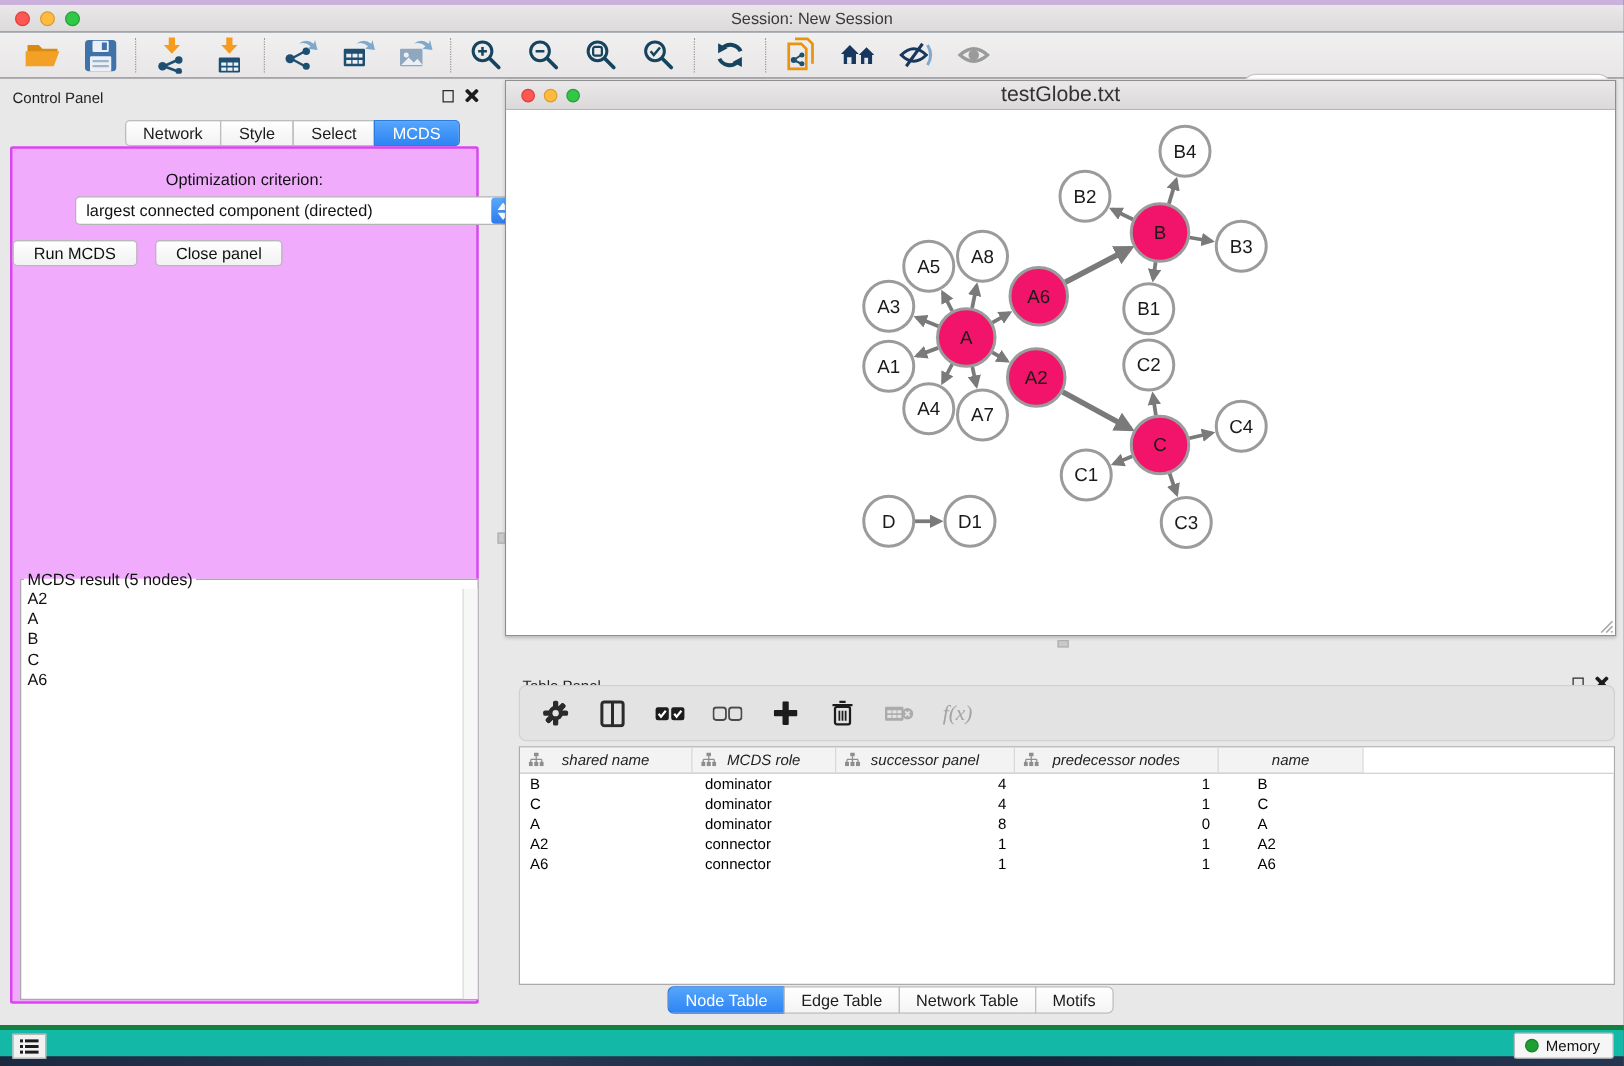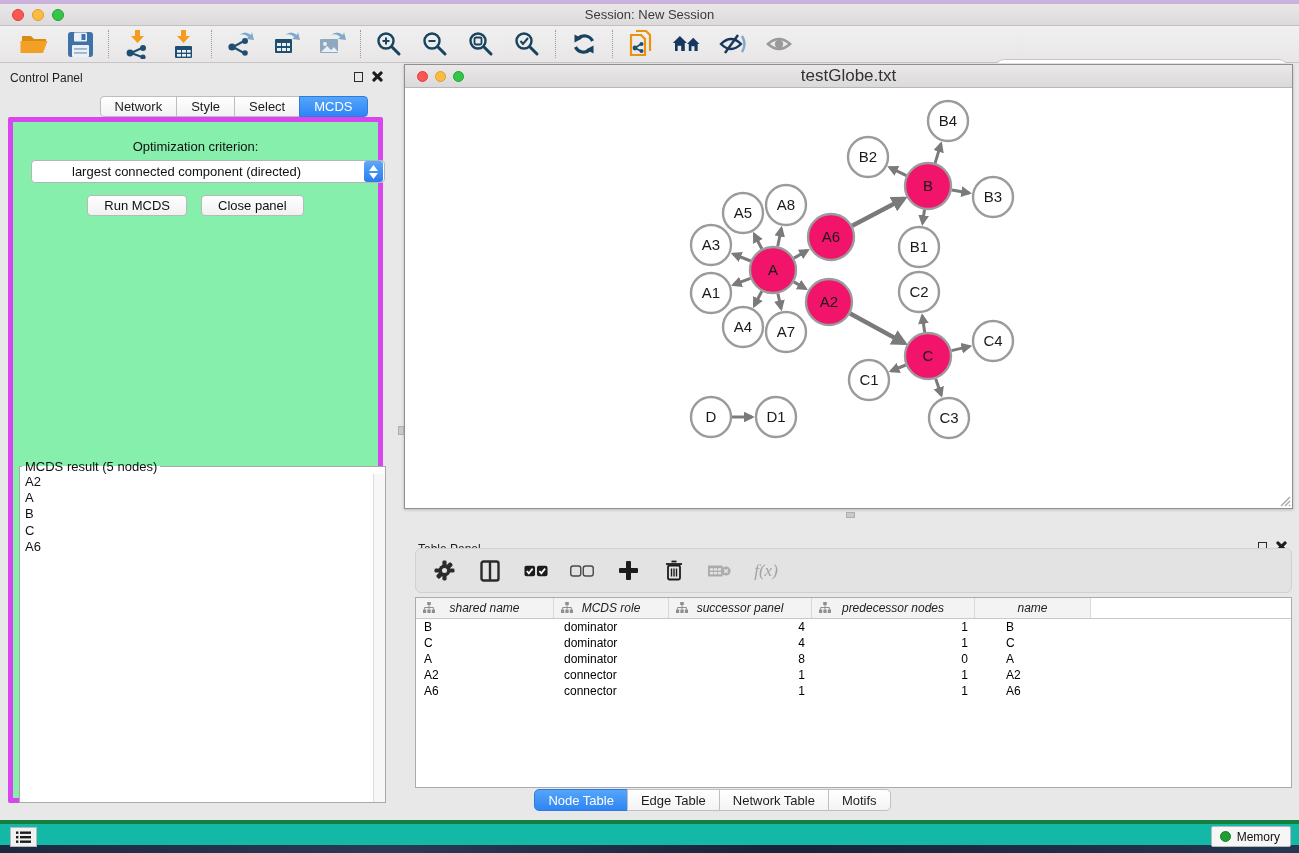--- a/index.html
+++ b/index.html
@@ -49,30 +49,30 @@
 
   .cp-tabs { position:absolute; top:33px; left:50%; transform:translateX(-50%); display:flex;margin-left:36px; }
   .tab { height:21px; padding:0 14px; background:linear-gradient(#FFFFFF,#F2F2F2);
     border:1px solid #BDBDBD; margin-left:-1px; font-size:13px; color:#1c1c1c;
     display:flex; align-items:center; }
   .tab:first-child { border-radius:4px 0 0 4px; margin-left:0; }
   .tab:last-child { border-radius:0 4px 4px 0; }
   .tab.selected { background:linear-gradient(#55A5FA,#2E85F4); border-color:#2E7BE0; color:#fff; }
 
   .cp-frame { position:absolute; left:8px; top:54px; width:375px; height:686px;
-    border:5px solid #d946ef; background:#86efac; border-radius:2px; }
+    border:2px solid #d946ef; background:#f0abfc; border-radius:2px; }
   .opt-label { position:absolute; top:17px; width:100%; text-align:center; font-size:13px; color:#111; }
-  .dropdown { position:absolute; left:18px; top:38px; width:354px; height:23px; background:#fff;
-    border:1px solid #B5B5B5; border-radius:4px; display:flex; align-items:center;padding-left:32px; }
+  .dropdown { position:absolute; left:50px; top:38px; width:354px; height:23px; background:#fff;
+    border:1px solid #B5B5B5; border-radius:4px; display:flex; align-items:center; }
   .dropdown .dd-text { flex:1; font-size:13px; color:#111; padding-left:8px; white-space:nowrap; overflow:hidden; }
   .dd-stepper { width:19px; height:21px; border-radius:3px; margin-right:1px;
     background:linear-gradient(#5AA9F9,#2D7BEE); display:flex; flex-direction:column;
     align-items:center; justify-content:center; gap:2px; }
   .dd-stepper svg { display:block; }
-  .cp-buttons { position:absolute; left:0; top:73px; width:100%; display:flex; justify-content:center; gap:14px; }
+  .cp-buttons { position:absolute; left:0; top:73px; width:100%; display:flex; justify-content:flex-start; gap:14px; }
   .btn { height:21px; padding:0 16px; background:linear-gradient(#FFFFFF,#F1F1F1);
     border:1px solid #B9B9B9; border-radius:4px; font-size:13px; color:#111;
     display:flex; align-items:center; font-family:"Liberation Sans",sans-serif; }
 
   .result-fieldset { position:absolute; left:6px; top:337px; width:367px; height:344px;
     border:1px solid #A9A9A9; background:#fff; }
   .result-fieldset legend { font-size:13px; color:#111; margin-left:2px; padding:0 3px; background:transparent; }
   .result-list { position:absolute; left:0; top:0; width:100%; height:100%; overflow:hidden; }
   .result-item { font-size:13px; color:#111; line-height:16.2px; padding-left:5px; }
   .result-scroll { position:absolute; right:0; top:0; width:12px; height:100%;

